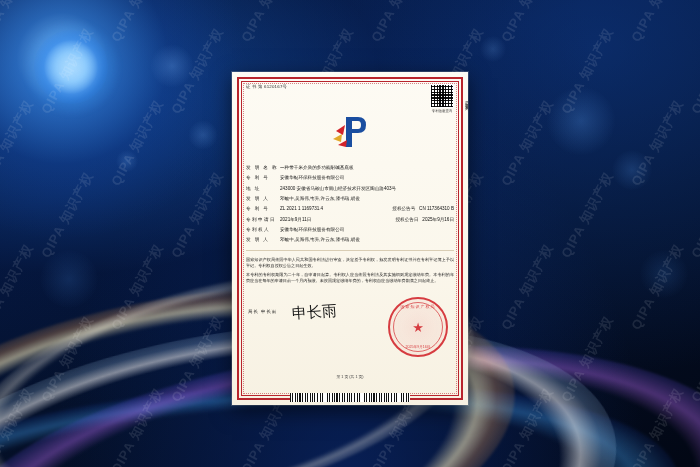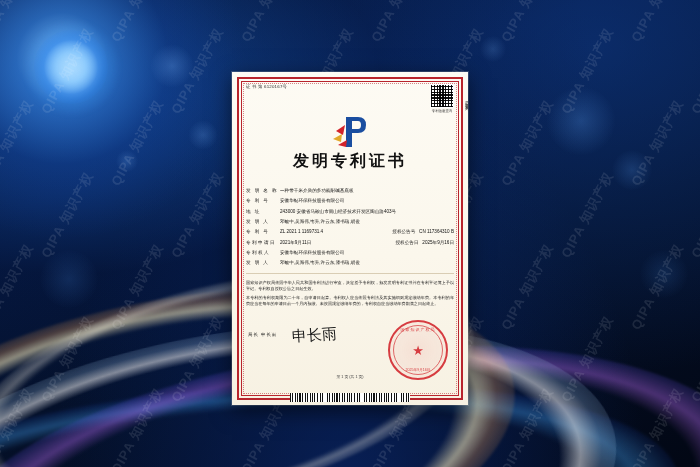--- a/index.html
+++ b/index.html
@@ -203,21 +203,20 @@
       <div class="logo">
         <svg class="mark" viewBox="0 0 44 34">
           <path d="M18 2 L30 2 Q38 2 38 10 Q38 18 30 18 L24 18 L24 32 L18 32 Z" fill="#1a4ea0"></path>
           <path d="M24 6 L30 6 Q33 6 33 10 Q33 14 30 14 L24 14 Z" fill="#fdfbf4"></path>
           <path d="M8 16 L17 10 L15 20 Z" fill="#d2232a"></path>
           <path d="M5 24 L14 19 L13 27 Z" fill="#e2a92b"></path>
           <path d="M10 30 L19 25 L18 32 Z" fill="#d2232a"></path>
         </svg>
       </div>
 
-      <div class="title">发明专利证书</div>
       <div class="rule"></div>
 
       <div class="fields">
         <div class="row">
           <div class="lab">发 明 名 称</div>
           <div class="val">一种带千米介质的多功能耐碱基底板</div>
         </div>
         <div class="row">
           <div class="lab">专 利 号</div>
           <div class="val">安徽华银环保科技股份有限公司</div>

